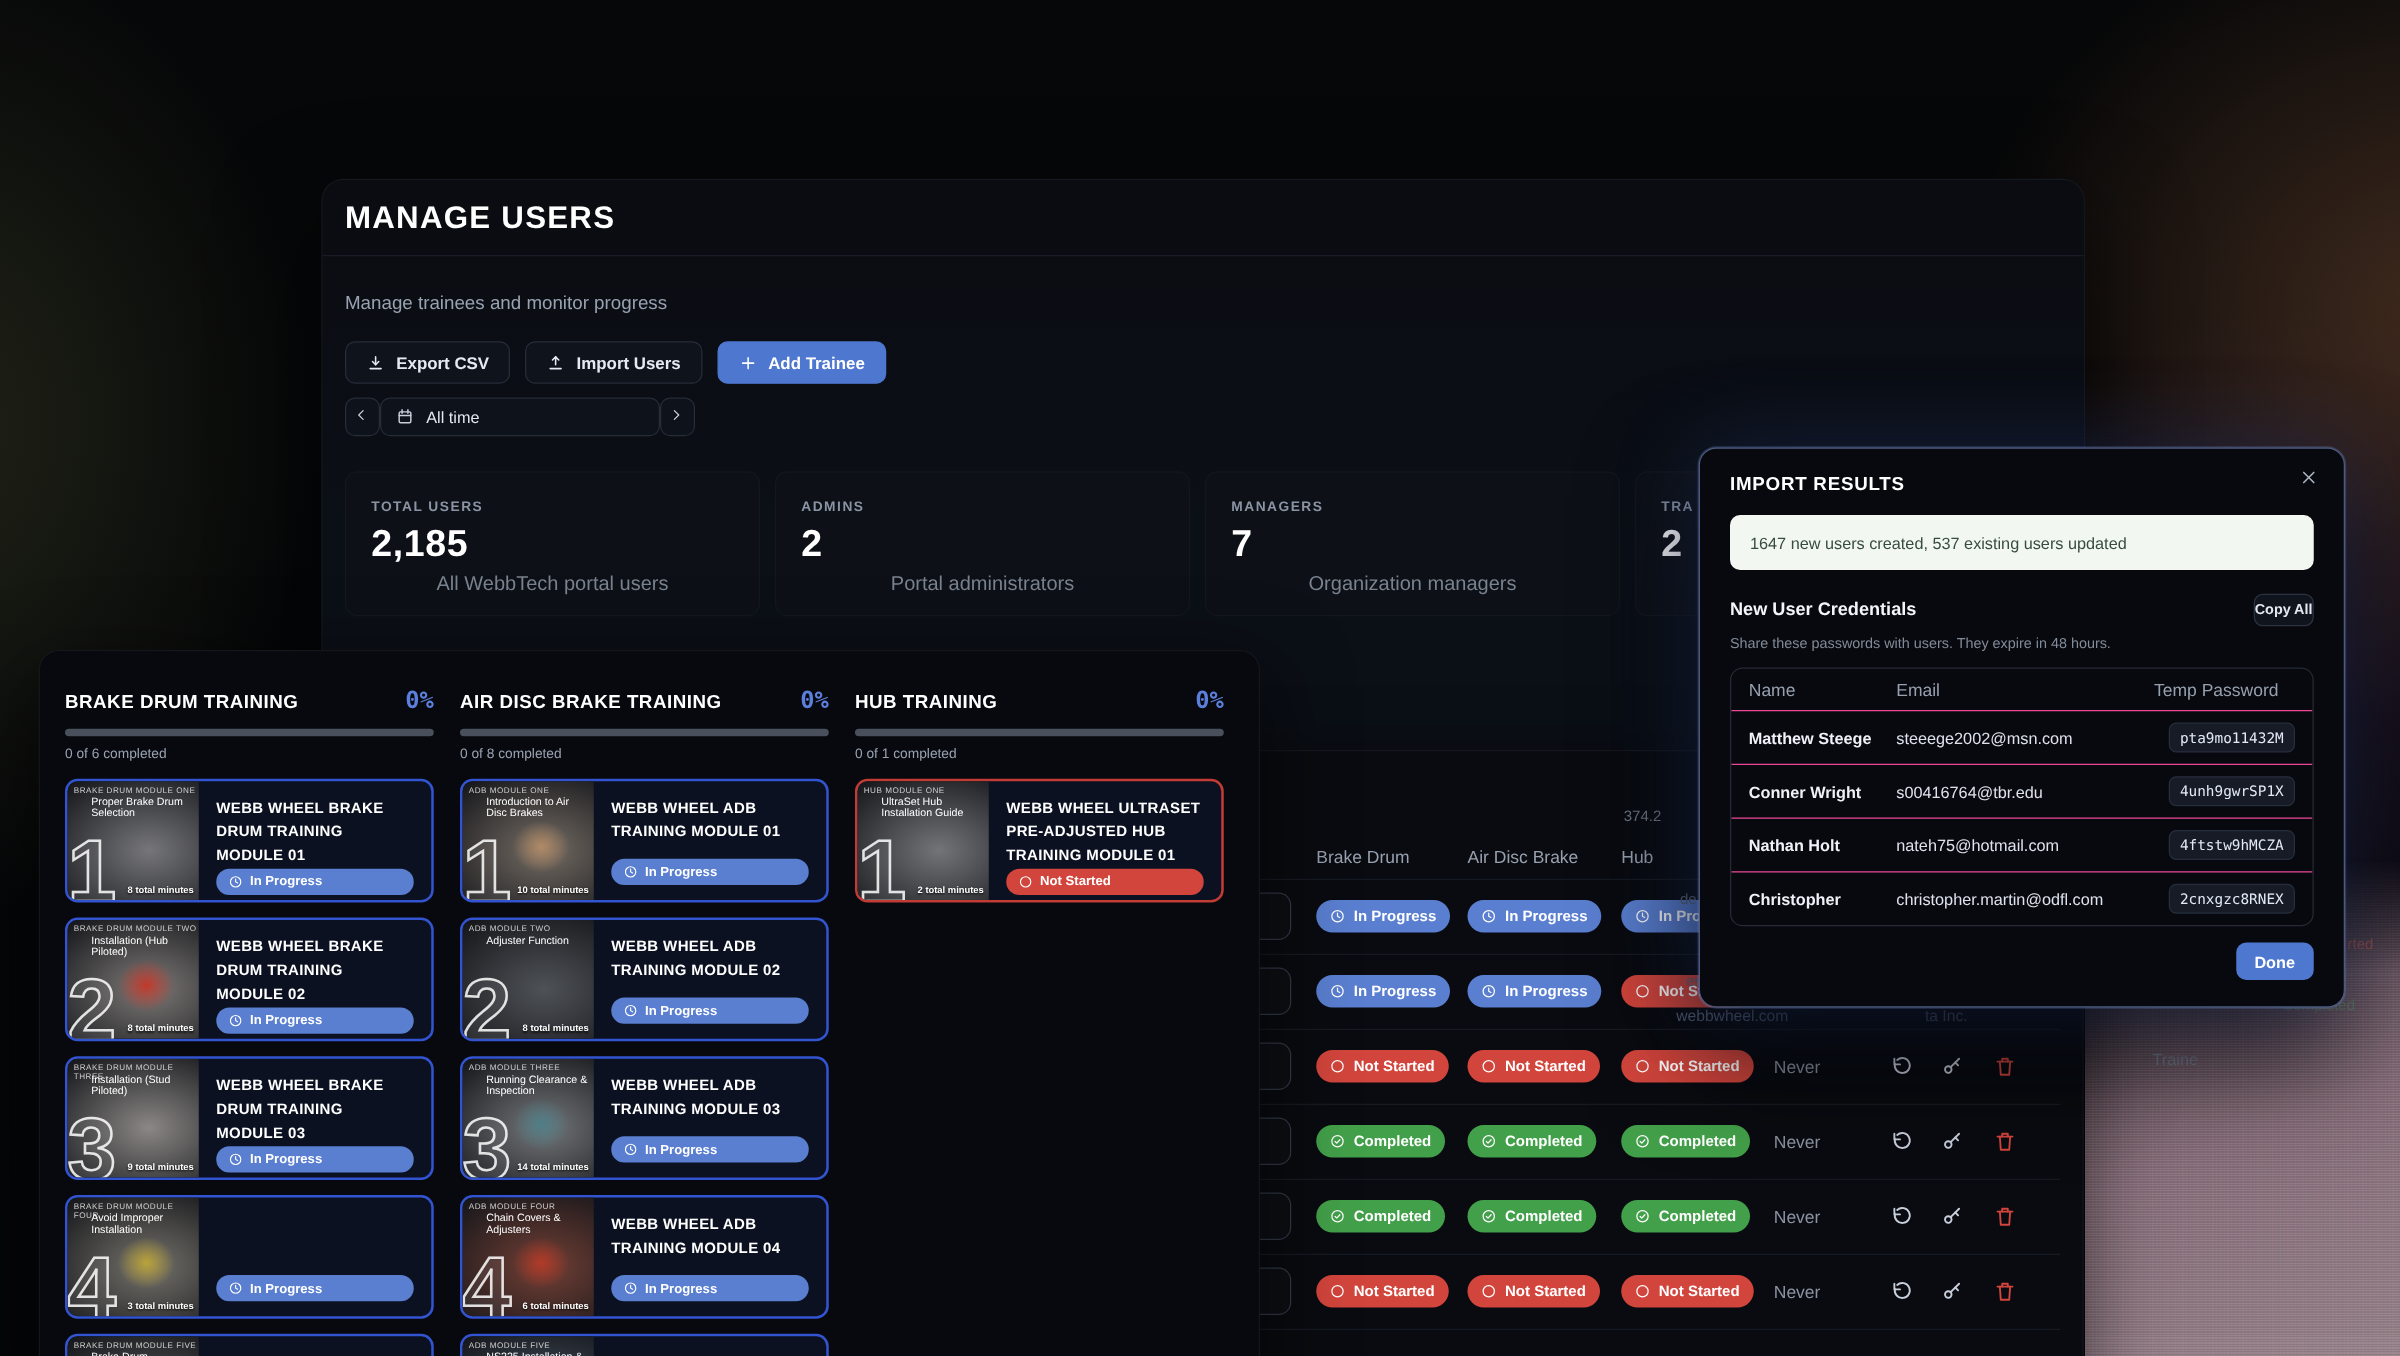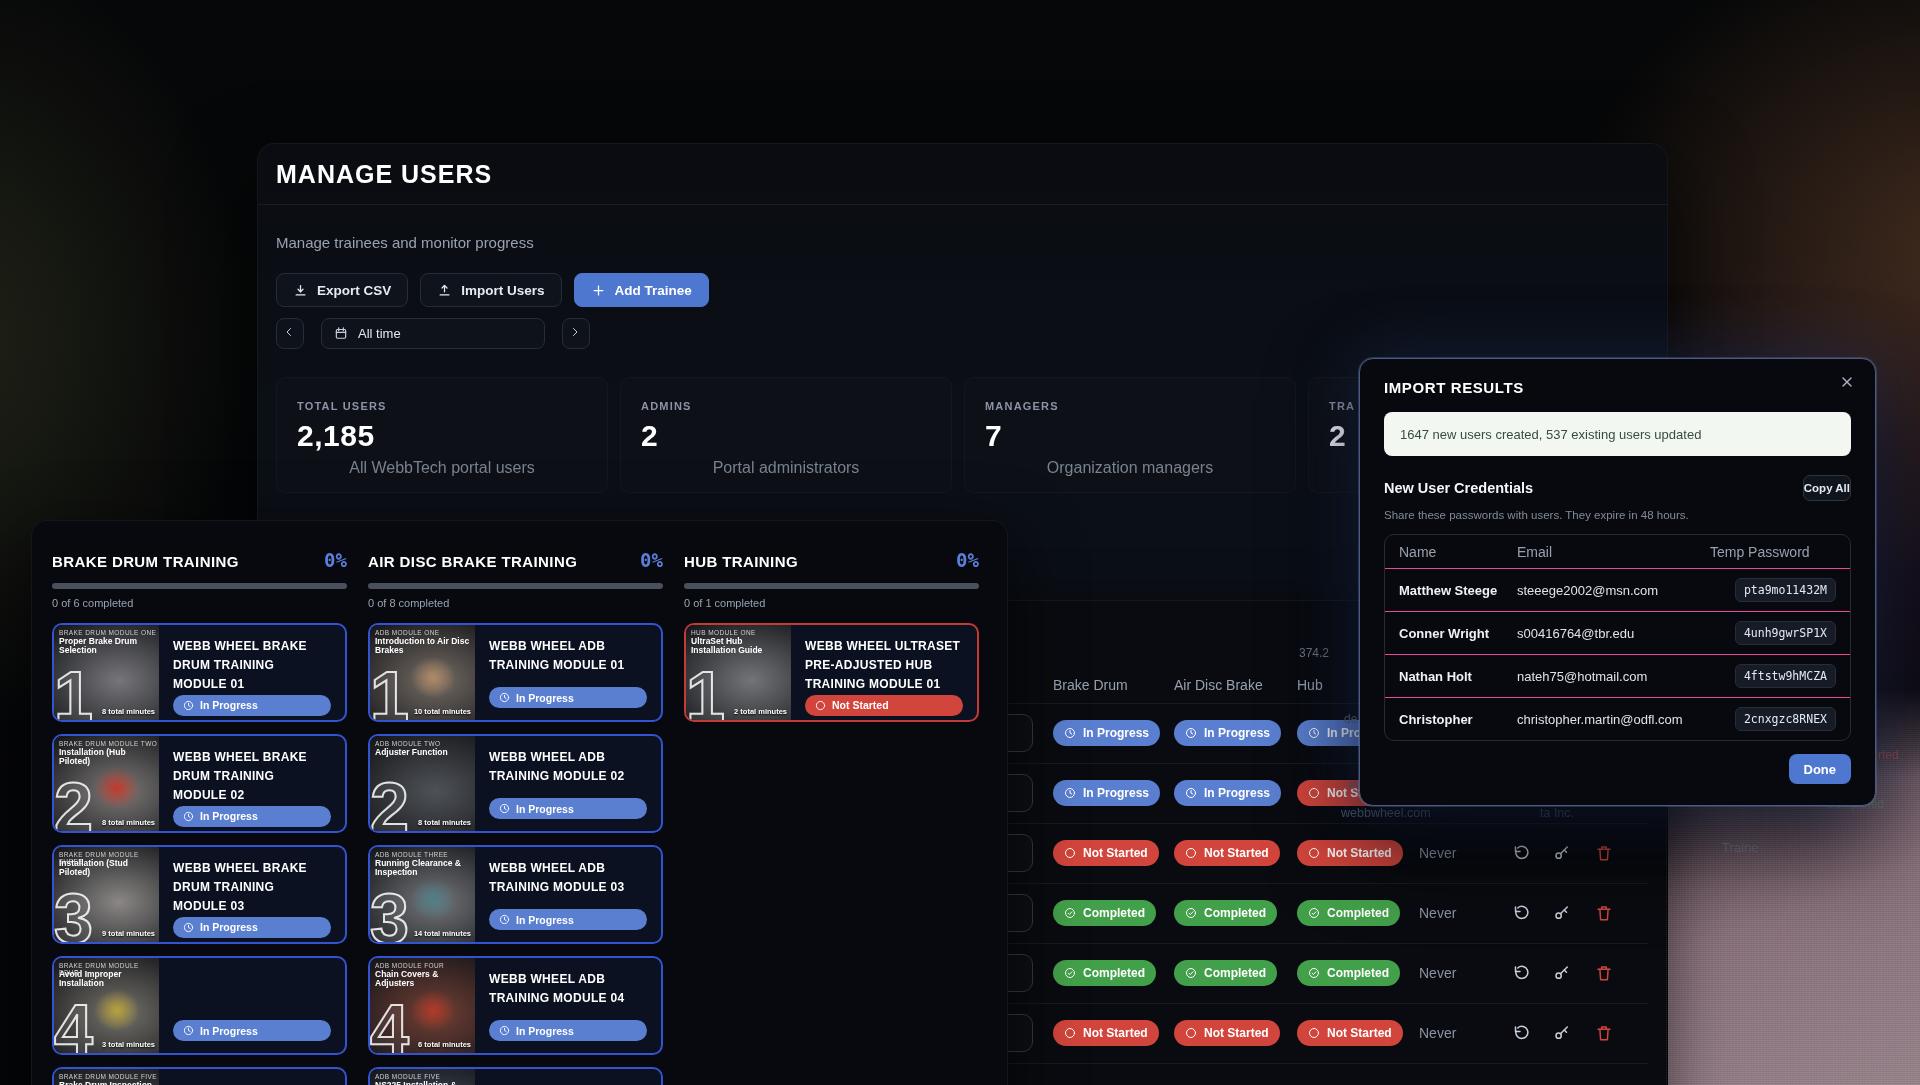--- a/index.html
+++ b/index.html
@@ -30,21 +30,21 @@
     border-bottom:1px solid #171c26; }
   .page-title { font-size:25px; font-weight:800; letter-spacing:1px; color:#fff; }
   .mw-content { position:relative; padding:0 18px; }
   .subtitle { margin-top:29px; font-size:15px; color:#99a2b1; }
   .btn-row { margin-top:22px; display:flex; gap:12px; }
   .btn { height:34px; display:inline-flex; align-items:center; gap:9px; padding:0 16px;
     border:1px solid #262c38; border-radius:8px; background:#0f131b; color:#e6eaf2;
     font-size:13.5px; font-weight:700; cursor:pointer; }
   .btn svg { width:15px; height:15px; }
   .btn.primary { background:#4e77cf; border-color:#4e77cf; color:#fff; }
-  .filter-row { margin-top:11px; display:flex; gap:17px; align-items:center; }
+  .filter-row { margin-top:11px; display:flex; gap:0; align-items:center; }
   .chev-btn { width:28px; height:31px; display:flex; align-items:center; justify-content:center;
     border:1px solid #262c38; border-radius:8px; background:#0e121a; color:#c9d0dc; }
   .chev-btn svg { width:12px; height:12px; }
   .date-field { width:224px; height:31px; display:flex; align-items:center; gap:9px; padding:0 12px;
     border:1px solid #262c38; border-radius:8px; background:#0e121a; font-size:13px; color:#e3e8f1; }
   .date-field svg { width:14px; height:14px; color:#c9d0dc; }
   .users-summary { position:absolute; right:27px; top:186px; font-size:13px; white-space:nowrap; }
   .users-summary b { color:#fff; font-weight:800; font-size:13.5px; }
   .users-summary span { color:#8a93a2; }
   .stats-row { margin-top:28px; display:flex; gap:12px; }
@@ -89,21 +89,21 @@
   .t-col-title { font-size:15px; font-weight:800; letter-spacing:.4px; color:#fff; }
   .t-col-pct { font-family:"DejaVu Sans Mono", monospace; font-size:19px; font-weight:700; color:#5b7fdb; }
   .t-bar { margin-top:12px; height:6px; border-radius:3px; background:#49505c; }
   .t-count { margin-top:8px; font-size:11px; color:#9aa3b2; }
   .t-cards { margin-top:14px; display:flex; flex-direction:column; gap:12px; }
   .t-card { height:99px; display:flex; border:2px solid #3354d1; border-radius:10px;
     background:#0b1120; overflow:hidden; cursor:pointer; }
   .t-card.red { border-color:#c23b35; }
   .thumb { position:relative; width:105px; flex:none; overflow:hidden; background:#141518; }
   .thumb .cap { position:absolute; left:5px; top:4px; font-size:6.5px; letter-spacing:.4px; color:#cfcfcf; text-transform:uppercase; }
-  .thumb .sub { position:absolute; left:5px; top:12px; right:3px; font-size:8.5px; font-weight:700; color:#fff; line-height:1.1; }
+  .thumb .sub { position:absolute; left:19px; top:12px; right:3px; font-size:8.5px; font-weight:400; color:#fff; line-height:1.1; }
   .thumb .num { position:absolute; left:0; bottom:-12px; font-size:70px; font-weight:800; line-height:1;
     color:rgba(255,255,255,.07); -webkit-text-stroke:2px rgba(255,255,255,.85); }
   .thumb .mins { position:absolute; right:4px; bottom:4px; font-size:7.5px; font-weight:800; color:#fff;
     text-shadow:0 1px 2px #000; }
   .t-card-body { flex:1; display:flex; flex-direction:column; padding:12px 14px 12px; min-width:0; }
   .t-card-title { font-size:12px; line-height:1.6; font-weight:800; letter-spacing:.3px; color:#fff; }
   .t-card-badge { margin-top:auto; }
 
   
   .modal { position:absolute; left:1359px; top:358px; width:517px; height:448px; z-index:10;
@@ -792,21 +792,21 @@
     <div class="banner">1647 new users created, 537 existing users updated</div>
     <div class="cred-row">
       <div class="cred-heading">New User Credentials</div>
       <button class="copy-btn">Copy All</button>
     </div>
     <div class="cred-note">Share these passwords with users. They expire in 48 hours.</div>
     <div class="cred-table" id="cred-table">
         <div class="ct-row head">
           <span>Name</span>
           <span>Email</span>
-          <span style="text-align: left;">Temp Password</span>
+          <span style="text-align: center;">Temp Password</span>
         </div>
         <div class="ct-row">
           <span class="ct-name">Matthew Steege</span>
           <span class="ct-email">steeege2002@msn.com</span>
           <span class="ct-pass-wrap"><span class="ct-pass">pta9mo11432M</span></span>
         </div>
         <div class="ct-row">
           <span class="ct-name">Conner Wright</span>
           <span class="ct-email">s00416764@tbr.edu</span>
           <span class="ct-pass-wrap"><span class="ct-pass">4unh9gwrSP1X</span></span>

